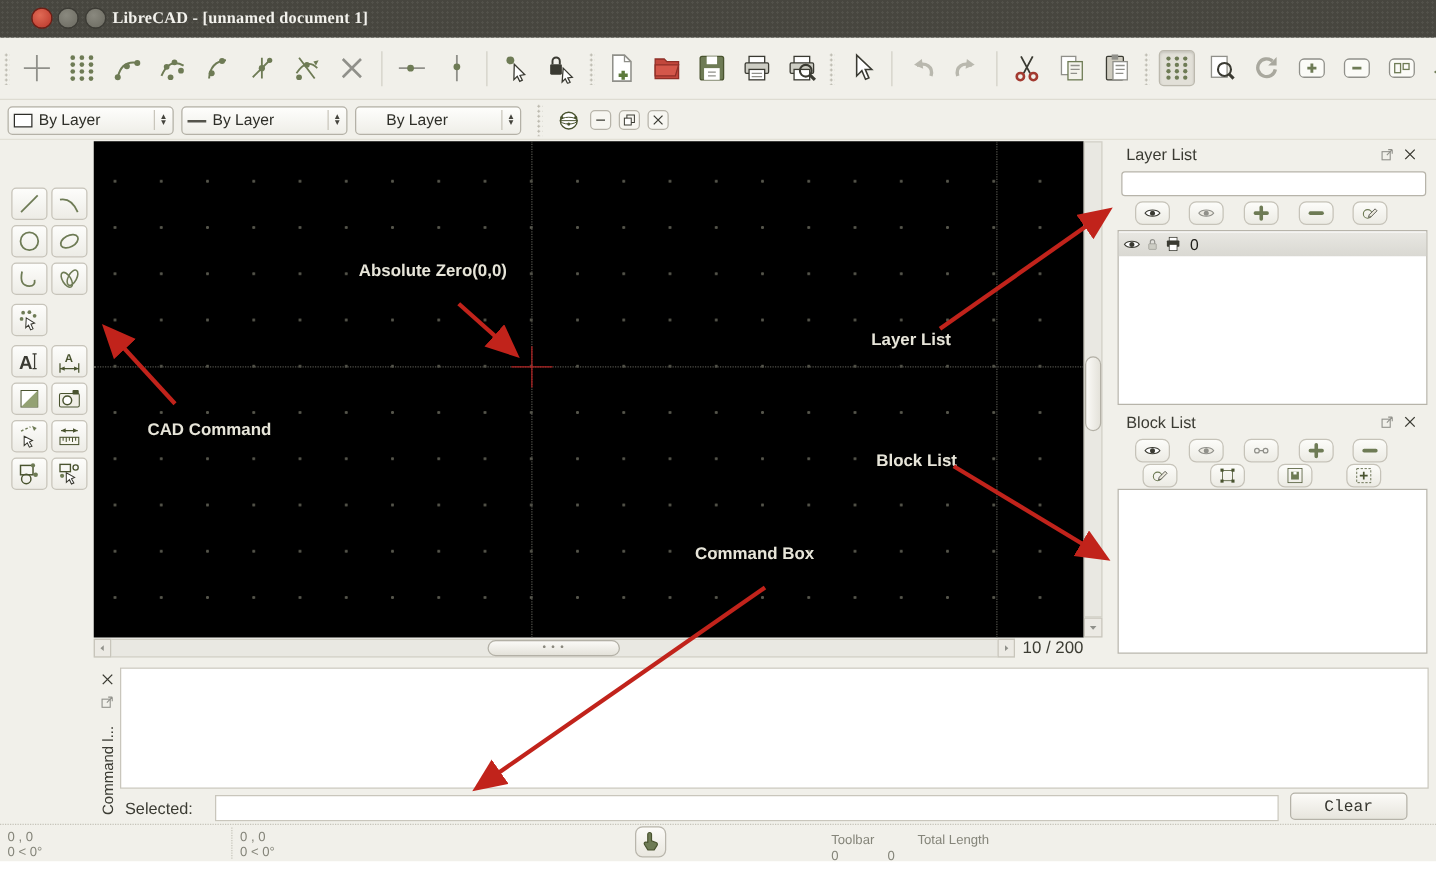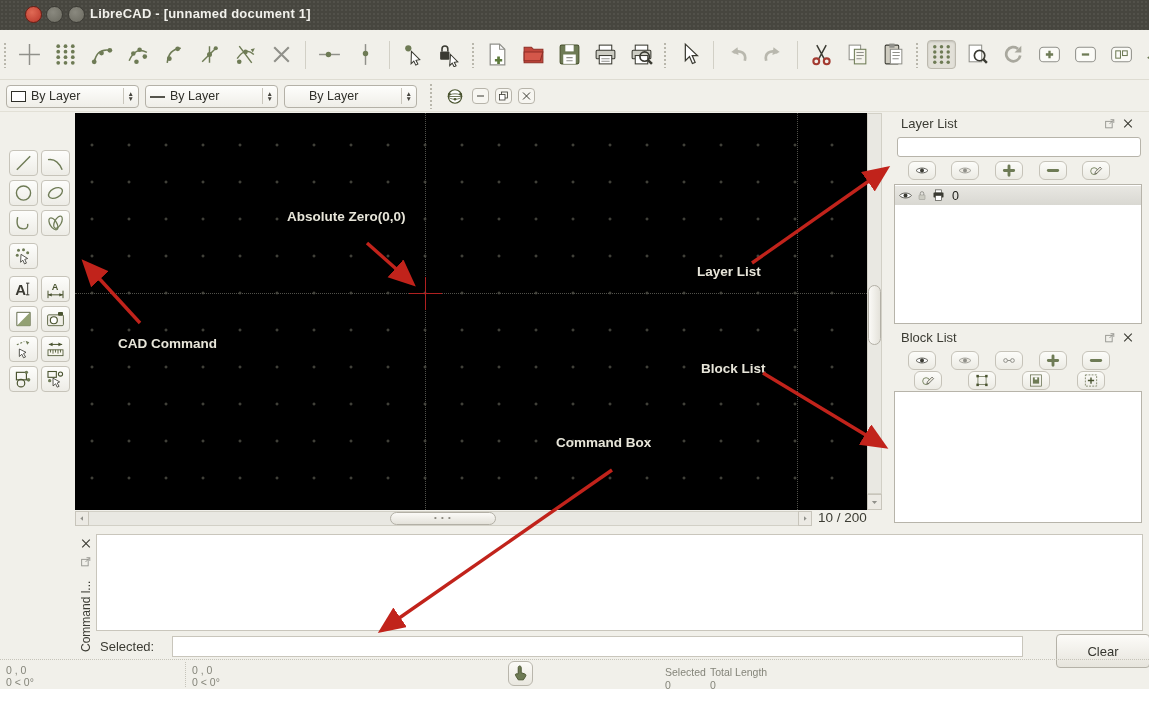--- a/index.html
+++ b/index.html
@@ -1,21 +1,21 @@
 <!DOCTYPE html>
 <html><head>
 <meta charset="utf-8">
 <style>
   html,body{margin:0;padding:0;background:#fff;}
   body{font-family:"Liberation Sans","DejaVu Sans",sans-serif;}
   #window{position:relative;width:1149px;height:701px;background:#f1f0ea;overflow:hidden;}
 
   
   .titlebar{position:absolute;left:0;top:0;width:1149px;height:30px;background:#47463f;
-    background-image:radial-gradient(#52514a 1px,transparent 1px);background-size:4px 4px;}
+    background-image:radial-gradient(#52514a 1px,transparent 1px);background-size:4px 4px;font-family:Liberation Serif, serif;}
   .tb-btn{position:absolute;top:6px;width:17px;height:17px;border-radius:50%;box-sizing:border-box;}
   .tb-close{left:25px;background:radial-gradient(circle at 40% 35%,#e06a55,#b8362a);border:1px solid #6e1d14;}
   .tb-min{left:46px;background:radial-gradient(circle at 40% 35%,#8a897f,#6a695f);border:1px solid #3c3b35;}
   .tb-max{left:68px;background:radial-gradient(circle at 40% 35%,#8a897f,#6a695f);border:1px solid #3c3b35;}
   .tb-title{position:absolute;left:90px;top:6px;font-size:13px;font-weight:bold;color:#f2f1ec;letter-spacing:.2px;}
 
   
   .toolbar1{position:absolute;left:0;top:30px;width:1149px;height:50px;display:flex;align-items:center;
     gap:7px;padding:0 3px;box-sizing:border-box;border-bottom:1px solid #dedcd2;}
   .tbtn{flex:0 0 auto;width:29px;height:29px;padding:2px;box-sizing:border-box;border-radius:4px;}
@@ -74,22 +74,22 @@
   .lname{font-size:12.5px;color:#20201b;margin-left:3px;}
 
   
   .dockstrip{position:absolute;left:78px;top:535px;width:16px;height:122px;}
   .vtitle{position:absolute;left:79px;top:652px;transform:rotate(-90deg);transform-origin:0 0;
     font-size:12px;color:#3b3b33;white-space:nowrap;}
   .history{position:absolute;left:96px;top:534px;width:1047px;height:97px;background:#fff;border:1px solid #c9c6bc;box-sizing:border-box;}
   .cmdlabel{position:absolute;left:100px;top:639px;font-size:13px;color:#3b3b33;}
   .cmdinput{position:absolute;left:172px;top:636px;width:851px;height:21px;border:1px solid #c9c6bc;background:#fff;
     box-sizing:border-box;font-size:12.5px;padding:0 5px;outline:none;}
-  .clearbtn{position:absolute;left:1056px;top:634px;width:94px;height:34px;background:linear-gradient(#fcfbf8,#e7e5dd);
-    border:1px solid #b5b2a8;border-radius:4px;font-size:13px;color:#35352e;font-family:Liberation Sans, sans-serif;}
+  .clearbtn{position:absolute;left:1032px;top:634px;width:94px;height:22px;background:linear-gradient(#fcfbf8,#e7e5dd);
+    border:1px solid #b5b2a8;border-radius:4px;font-size:13px;color:#35352e;font-family:Liberation Mono, monospace;}
 
   
   .statusbar{position:absolute;left:0;top:659px;width:1149px;height:29px;border-top:1px dotted #c6c4ba;}
   .scell{position:absolute;font-size:10.5px;color:#85857a;line-height:12px;}
   .ssep{position:absolute;top:2px;height:25px;border-left:1px dotted #c6c4ba;}
   .handbtn{position:absolute;left:508px;top:1px;width:25px;height:25px;border:1px solid #b9b6ac;border-radius:6px;
     background:linear-gradient(#fcfbf8,#e9e7df);padding:2px;box-sizing:border-box;}
   .whitestrip{position:absolute;left:0;top:689px;width:1149px;height:12px;background:#fff;}
 
   .annot-svg{position:absolute;left:0;top:0;pointer-events:none;z-index:60;}
@@ -693,23 +693,23 @@
     <div class="scell" style="left:6px;top:4px">0 , 0</div>
     <div class="scell" style="left:6px;top:16px">0 &lt; 0°</div>
     <div class="ssep" style="left:185px"></div>
     <div class="scell" style="left:192px;top:4px">0 , 0</div>
     <div class="scell" style="left:192px;top:16px">0 &lt; 0°</div>
     <span class="handbtn">
         <svg viewBox="0 0 24 24" style="width:100%;height:100%;display:block">
           <path d="M11 2.5c1.1 0 1.9.9 1.9 2V11l4.6 1.6c1.2.4 1.7 1.8 1 2.9L15.6 20H9.2l-3.4-5.4c-.7-1.1 0-2.4 1.3-2.3l2 .2V4.5c0-1.1.8-2 1.9-2z" fill="#6e7b55" stroke="#49532f" stroke-width="1.2"></path>
         </svg>
       </span>
-    <div class="scell" style="left:665px;top:6px">Selected</div>
+    <div class="scell" style="left:665px;top:6px">Toolbar</div>
     <div class="scell" style="left:665px;top:19px">0</div>
-    <div class="scell" style="left:710px;top:6px">Total Length</div>
+    <div class="scell" style="left:734px;top:6px">Total Length</div>
     <div class="scell" style="left:710px;top:19px">0</div>
   </div>
   <div class="whitestrip"></div>
 
   <svg class="annot-svg" width="1149" height="701">
     <defs>
       <marker id="ah" markerWidth="9" markerHeight="8" refX="6.5" refY="3.5" orient="auto">
         <path d="M0 0L8 3.5L0 7z" fill="#c1231b"></path>
       </marker>
     </defs>

